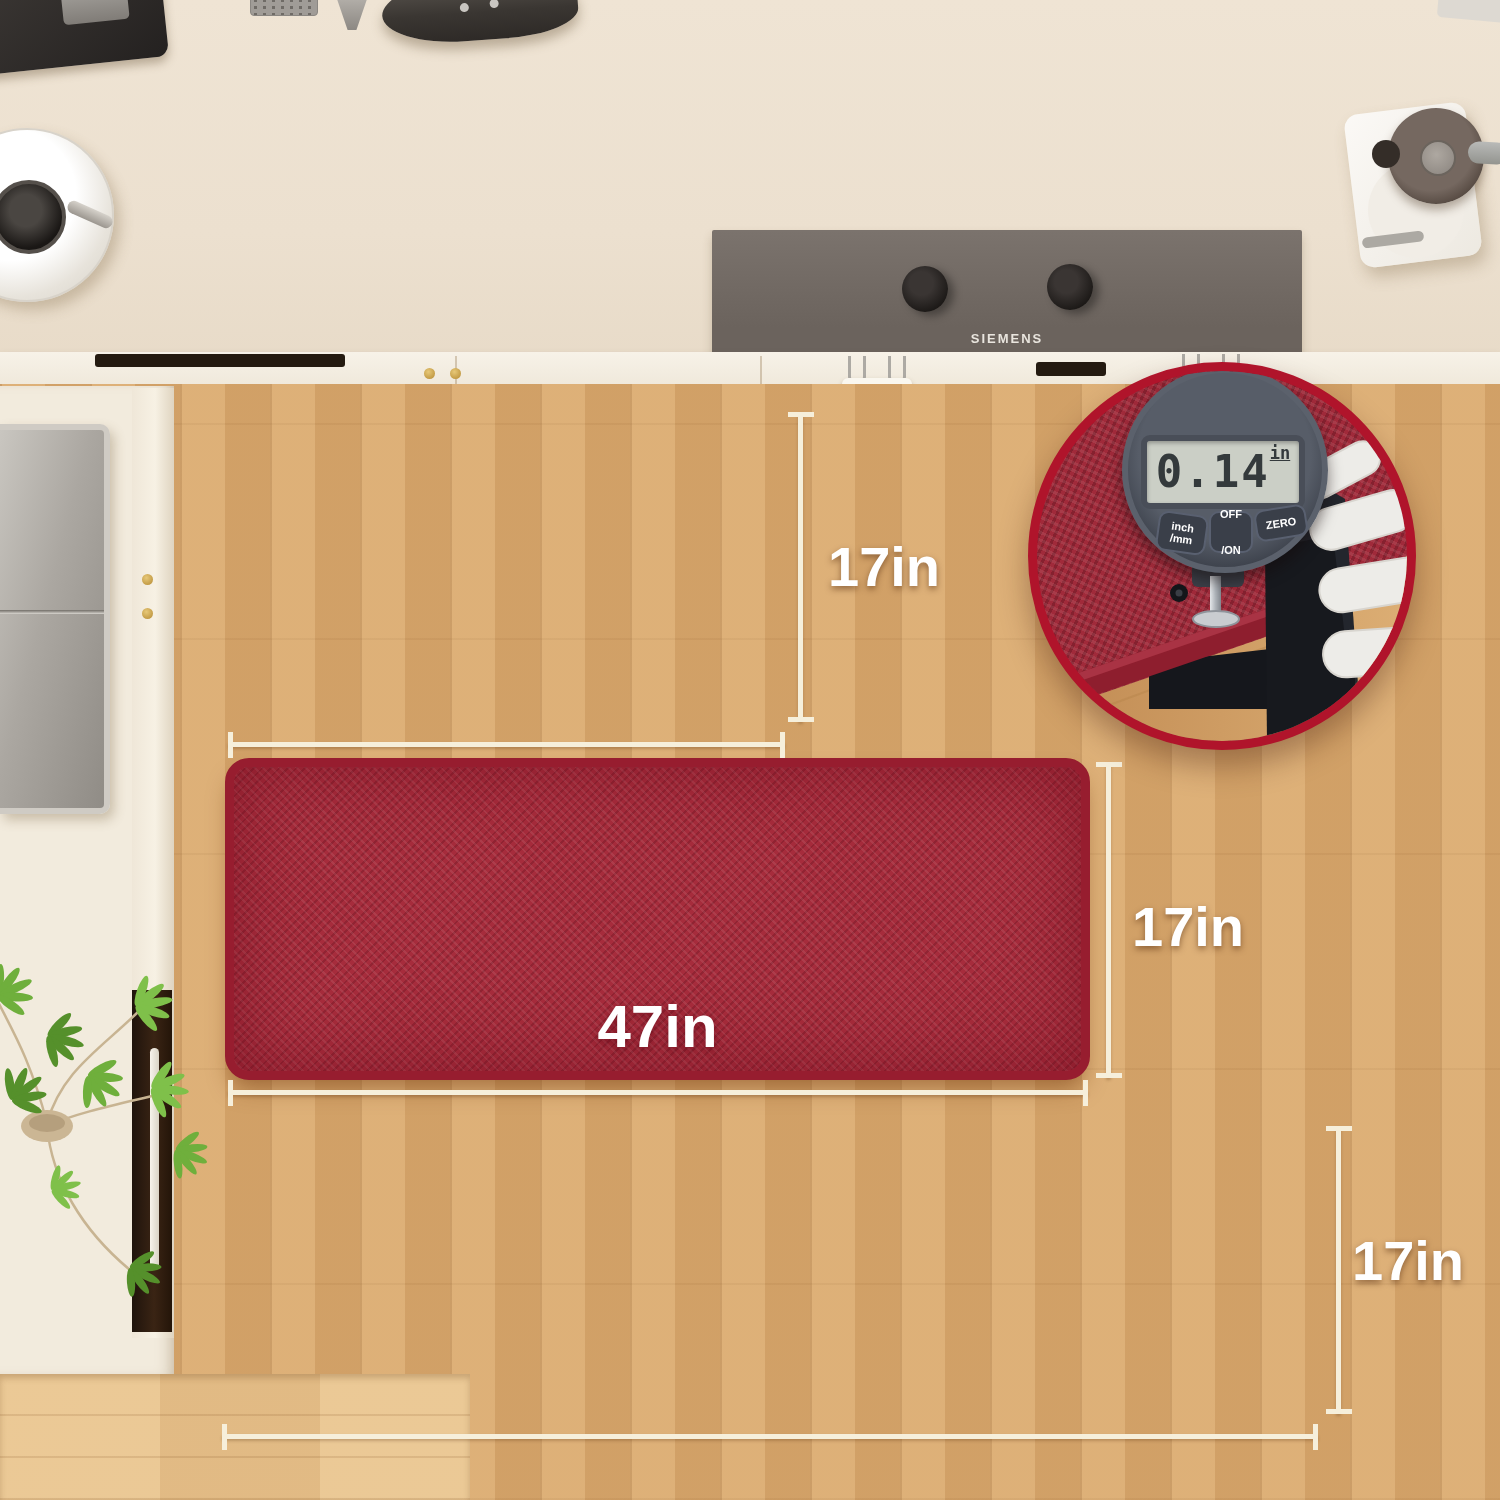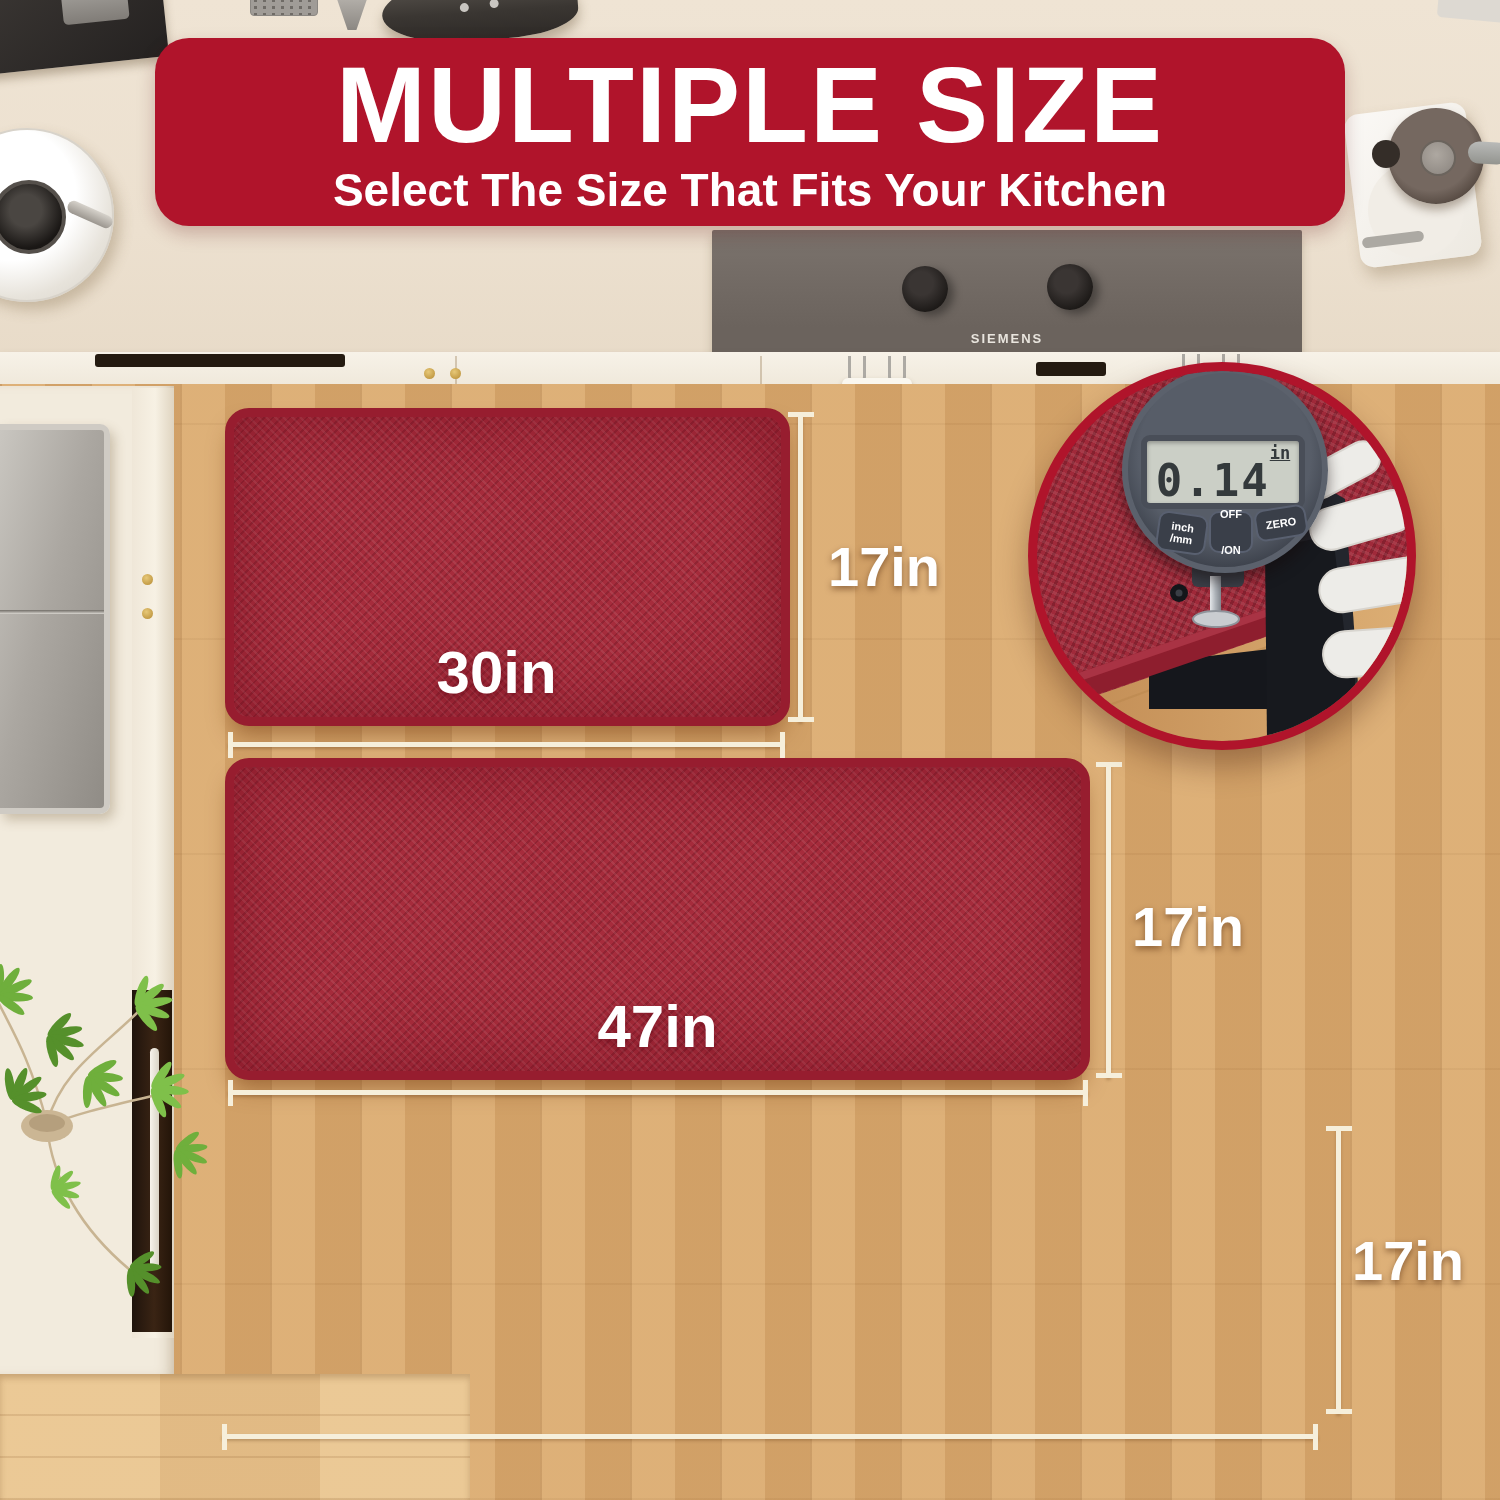--- a/index.html
+++ b/index.html
@@ -145,21 +145,21 @@
       repeating-linear-gradient(25deg,rgba(255,255,255,.08) 0 3px,transparent 3px 7px),
       repeating-linear-gradient(115deg,rgba(40,0,8,.22) 0 3px,transparent 3px 7px),
       #A02A3A;
     box-shadow:0 16px 30px rgba(60,20,10,.35);}
   .inset-art{position:absolute;left:0;top:0;}
   .gauge-head{position:absolute;left:85px;top:-4px;width:194px;height:194px;border-radius:50%;
     background:radial-gradient(circle at 50% 42%,#575D68 0 58%,#3E434D 76%,#2B2F38 100%);
     border:6px solid #5B616C;box-shadow:0 8px 14px rgba(20,10,10,.5);}
   .gauge-lcd{position:absolute;left:104px;top:64px;width:152px;height:62px;border-radius:9px;
     background:#CBCFC6;border:6px solid #494E58;box-shadow:inset 0 2px 4px rgba(0,0,0,.3);
-    display:flex;align-items:flex-end;justify-content:center;}
+    display:flex;align-items:center;justify-content:center;}
   .lcd-reading{font-size:44px;font-weight:bold;color:#343A3C;letter-spacing:2px;
     font-family:"DejaVu Sans Mono",monospace;line-height:1;}
   .lcd-sup{font-size:17px;font-weight:bold;color:#343A3C;align-self:flex-start;margin-top:2px;
     font-family:"DejaVu Sans Mono",monospace;text-decoration:underline;}
   .gauge-btn{position:absolute;background:#3A3F49;border:2px solid #596070;border-radius:10px;
     color:#FFFFFF;font-weight:bold;font-size:11px;line-height:1.1;text-align:center;
     display:flex;flex-direction:column;align-items:center;justify-content:center;}
 </style>
 </head>
 <body>
@@ -256,23 +256,20 @@
     <use href="#cl" transform="translate(58,98) rotate(15)" fill="#55902B"></use>
     <use href="#cl" transform="translate(146,68) rotate(-10)" fill="#7FC04A"></use>
     <use href="#cl" transform="translate(98,138) rotate(32)" fill="#6FAF3C"></use>
     <use href="#cl" transform="translate(22,162) rotate(-38)" fill="#55902B"></use>
     <use href="#cl" transform="translate(162,150) rotate(6)" fill="#7FC04A"></use>
     <use href="#cl" transform="translate(186,212) rotate(22) scale(.9)" fill="#6FAF3C"></use>
     <use href="#cl" transform="translate(140,330) rotate(26) scale(.9)" fill="#55902B"></use>
     <use href="#cl" transform="translate(62,252) rotate(-14) scale(.8)" fill="#7FC04A"></use>
   </svg>
 
-  <div class="abs mat" style="left:225px;top:408px;width:547px;height:300px;">
-    <span class="size-label" style="left:48%;bottom:10px;">30in</span>
-  </div>
   <div class="abs mat" style="left:225px;top:758px;width:847px;height:304px;">
     <span class="size-label" style="left:50%;bottom:10px;text-align:center;">47in</span>
   </div>
 
   <div class="abs dim-h" style="left:228px;top:742px;width:557px;"></div>
   <div class="abs dim-v" style="left:798px;top:412px;height:310px;"></div>
   <div class="dim-label" style="left:828px;top:534px;">17in</div>
 
   <div class="abs dim-h" style="left:228px;top:1090px;width:860px;"></div>
   <div class="abs dim-v" style="left:1106px;top:762px;height:316px;"></div>
@@ -325,18 +322,14 @@
     </div>
     <div class="gauge-btn" style="left:172px;top:140px;width:40px;height:38px;gap:24px;">
       <span>OFF</span>
       <span>/ON</span>
     </div>
     <div class="gauge-btn" style="left:218px;top:136px;width:48px;height:28px;transform:rotate(-9deg);">
       <span>ZERO</span>
     </div>
   </div>
 
-  <div class="abs banner">
-    <div class="banner-title">MULTIPLE SIZE</div>
-    <div class="banner-subtitle">Select The Size That Fits Your Kitchen</div>
-  </div>
 
 </div>
 
 </body></html>

